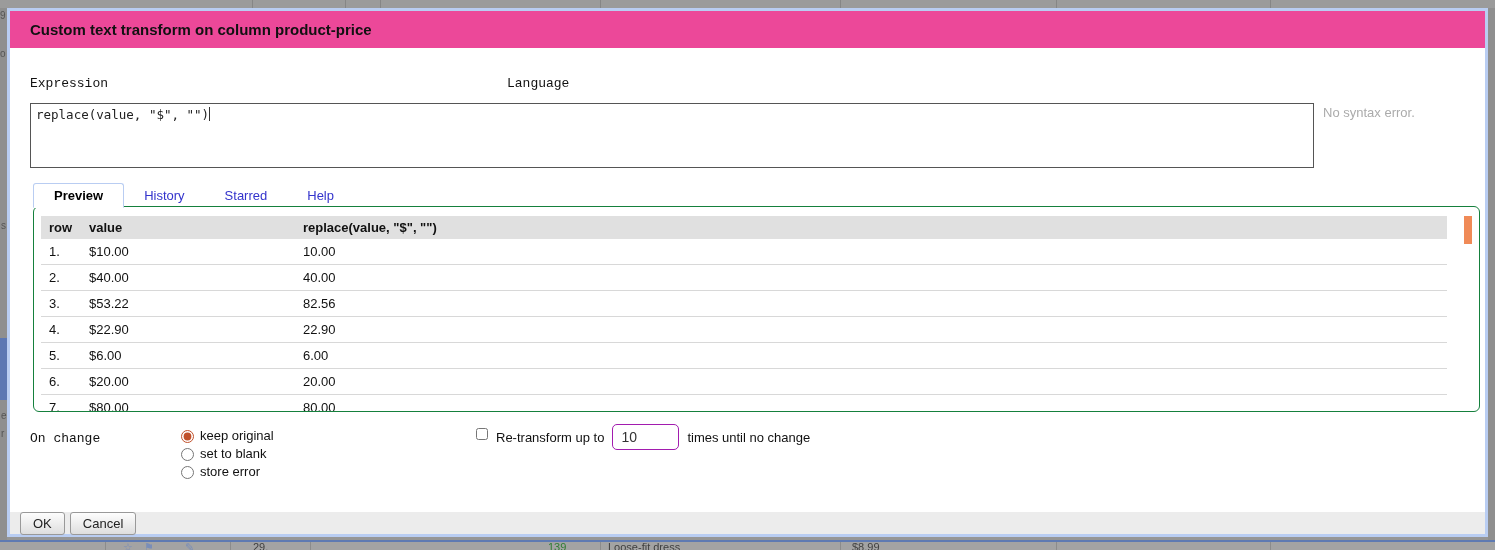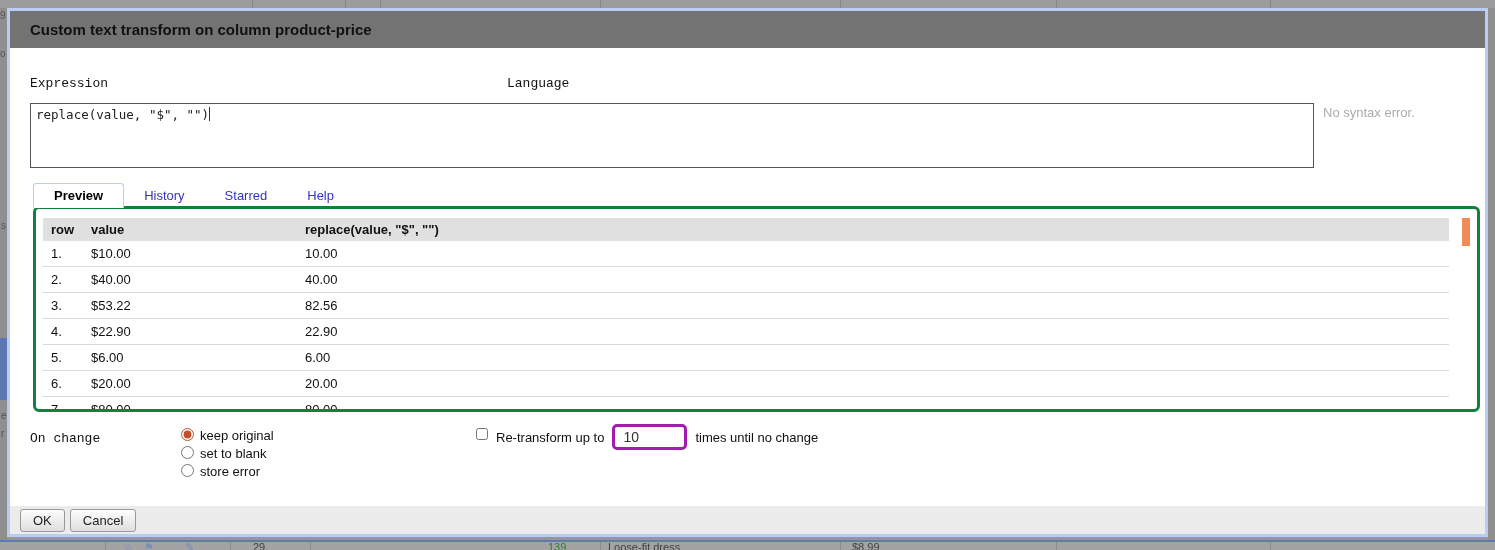--- a/index.html
+++ b/index.html
@@ -16,21 +16,21 @@
   .bg-bottom .vsep { background:#8c8c8c; }
   .bg-left-band { position:absolute; left:0; top:330px; width:7px; height:62px; background:#5c77b3; }
   .bg-frag { position:absolute; font-size:10px; color:#555; }
   .bg-bottom .cell { position:absolute; top:-1px; white-space:nowrap; }
   .bg-bottom .icons { color:#7a8eb8; letter-spacing:4px; }
   .bg-bottom .record-id { color:#2e7d32; }
 
   
   .dialog { position:absolute; left:7px; top:8px; width:1481px; height:529px;
             background:#ffffff; border:3px solid #b9cdf2; }
-  .dialog-header { position:absolute; left:0; top:0; right:0; height:37px; background:#737373;
+  .dialog-header { position:absolute; left:0; top:0; right:0; height:37px; background:#ec4899;
                    display:flex; align-items:center; padding-left:20px;
                    font-size:15px; font-weight:bold; color:#111; }
 
   .label13 { font-size:13px; color:#111;font-family:Liberation Mono, monospace; }
 
   .expression-label { position:absolute; left:20px; top:65px; }
   .language-label { position:absolute; left:497px; top:65px; }
 
   .language-select { position:absolute; left:563px; top:57px; height:28px; min-width:326px;
                      border:1px solid #8f8f8f; border-radius:5px;
@@ -48,43 +48,43 @@
 
   
   .tabs { position:absolute; left:23px; top:172px; display:flex; align-items:flex-end; height:24px; }
   .tab { font-size:13px; padding:4px 20px; cursor:pointer; color:#3333cc; }
   .tab.active { color:#000; font-weight:bold; background:#fff;
                 border:1px solid #b9cdf2; border-bottom:1px solid #fff;
                 border-radius:3px 3px 0 0; position:relative; z-index:2; margin-bottom:-1px; }
 
   
   .preview-panel { position:absolute; left:23px; top:195px; width:1447px; height:206px;
-                   border:3px solid #15803d; border-radius:6px; background:#fff; overflow:hidden; }
+                   border:1px solid #15803d; border-radius:6px; background:#fff; overflow:hidden; }
   .preview-table { border-collapse:collapse; margin:9px 0 0 7px; width:1406px; table-layout:fixed;
                    font-size:13px; color:#111; }
   .preview-table th { background:#e0e0e0; text-align:left; font-weight:bold; padding:4px 8px; }
   .preview-table td { padding:5px 8px; border-bottom:1px solid #d8d8d8; }
   .preview-table col.c-row { width:40px; }
   .preview-table col.c-value { width:214px; }
   .scroll-thumb { position:absolute; right:7px; top:9px; width:8px; height:28px; background:#f08a57; }
 
   
   .onerror-label { position:absolute; left:20px; top:420px; }
   .radio-group { position:absolute; left:171px; top:417px; display:flex; flex-direction:column; gap:3px; }
-  .radio-row { display:flex; align-items:flex-start; gap:6px; font-size:13px; color:#111; }
+  .radio-row { display:flex; align-items:flex-end; gap:6px; font-size:13px; color:#111; }
   input[type="radio"] { width:13px; height:13px; accent-color:#c0502a; }
   input[type="checkbox"] { width:12px; height:12px; }
 
   .retransform { position:absolute; left:466px; top:413px; display:flex; align-items:center; gap:8px; font-size:13px; color:#111; }
   .retransform input[type="checkbox"] { margin-top:-6px; }
-  .times-input { width:75px; height:26px; border:3px solid #a21caf; border-radius:5px;
+  .times-input { width:67px; height:26px; border:1px solid #a21caf; border-radius:5px;
                  padding:0 8px; font-size:14px; color:#333; font-family:"Liberation Sans", sans-serif; }
 
   
-  .dialog-footer { position:absolute; left:0; bottom:0; right:0; height:28px; background:#ececec;
+  .dialog-footer { position:absolute; left:0; bottom:0; right:0; height:22px; background:#ececec;
                    display:flex; align-items:center; gap:5px; padding-left:10px; }
   .btn { font-size:13px; color:#222; padding:3px 12px; border:1px solid #999; border-radius:3px;
          background:linear-gradient(#fdfdfd,#dedede); cursor:pointer; font-family:"Liberation Sans", sans-serif; }
 </style>
 </head>
 <body>
 
 <div class="bg-strip bg-top">
   <div class="vsep" style="left:252px"></div>
     <div class="vsep" style="left:345px"></div>

